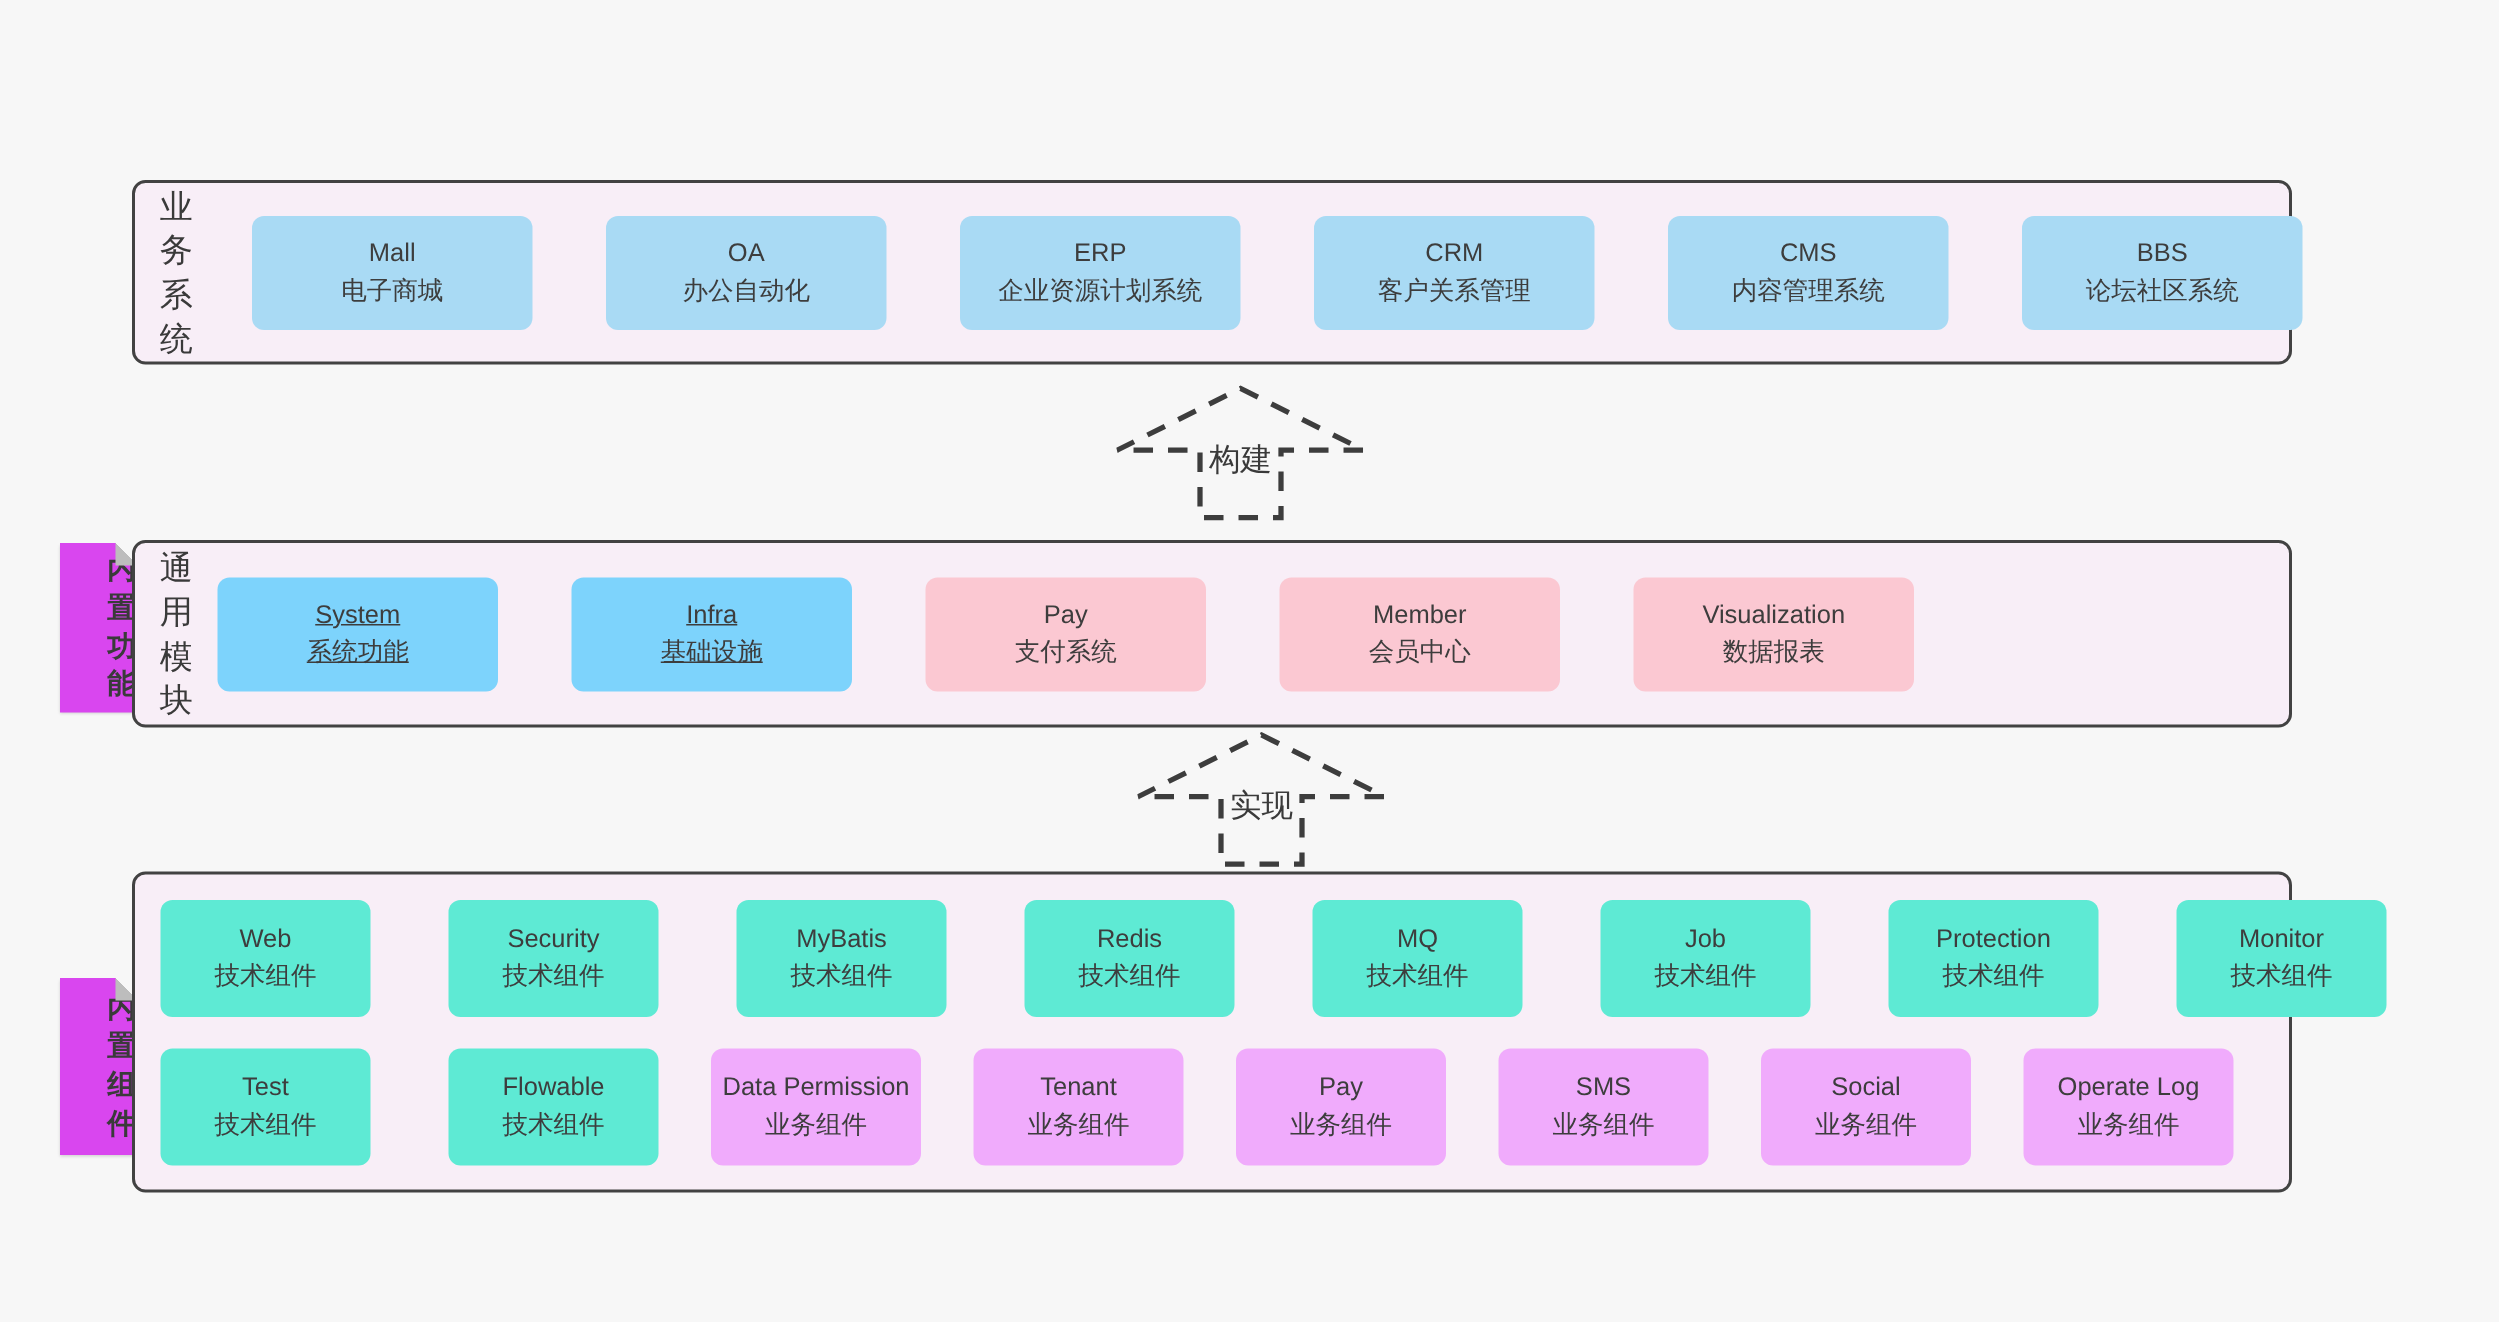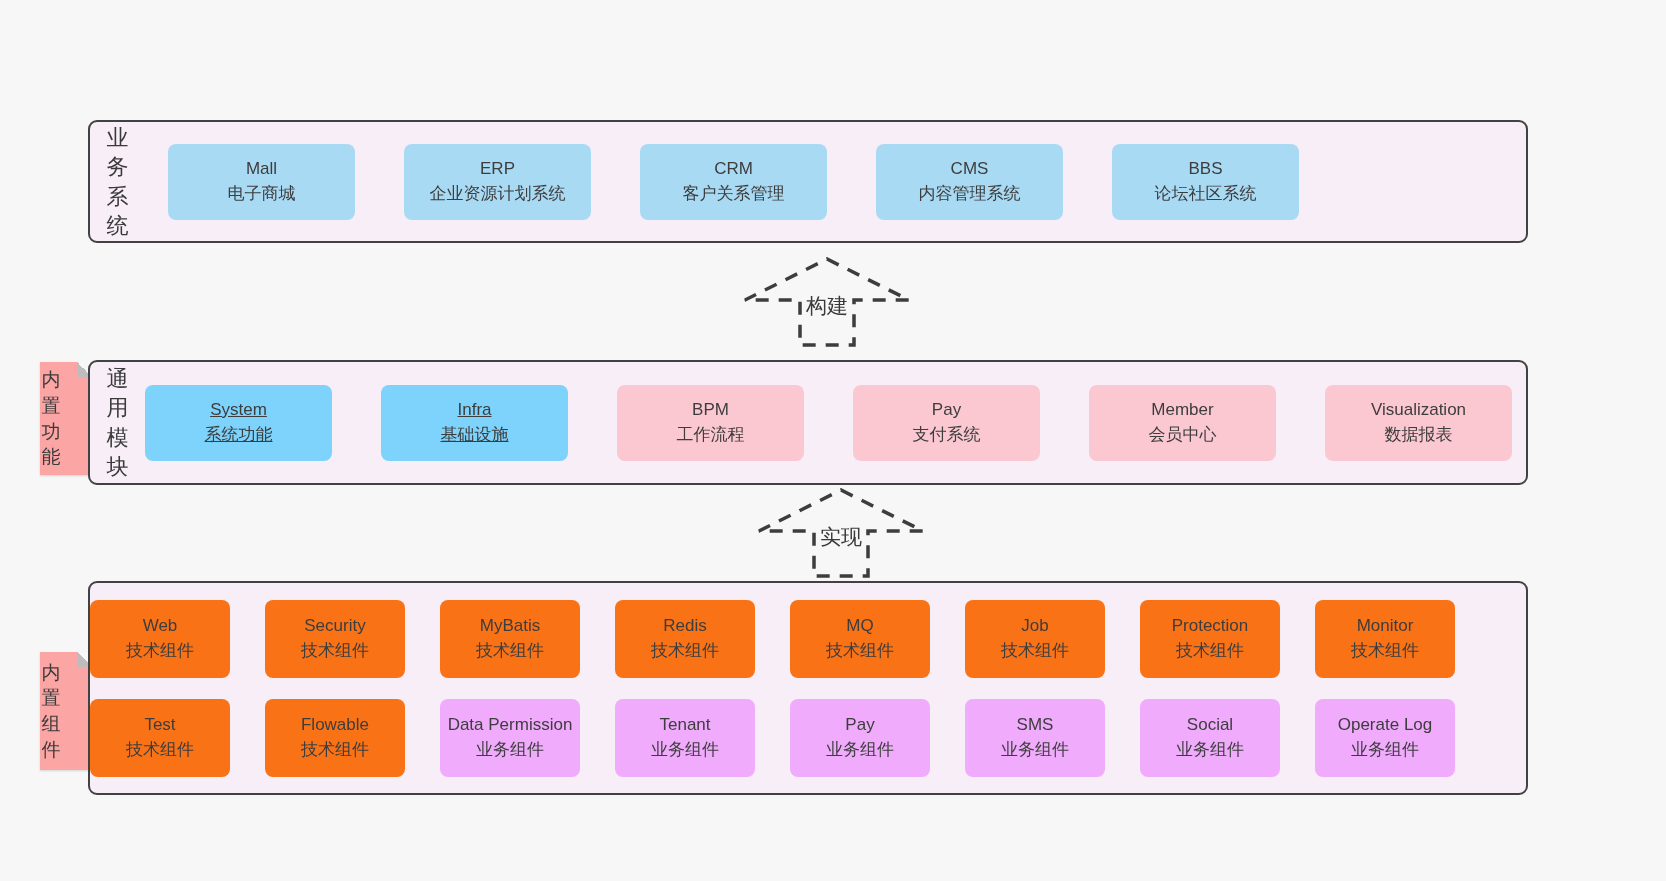--- a/index.html
+++ b/index.html
@@ -61,30 +61,31 @@
     line-height:1.45;
     color:#3d3d3d;
     box-sizing:border-box;
     padding:14px 6px;
   }
   .node.w187{width:187px;height:76px;flex:0 0 187px;}
   .node.w140{width:140px;height:78px;flex:0 0 140px;}
   .blue {background:#a9daf4;}
   .red  {background:#7dd3fc;text-decoration:underline;}
   .pink {background:#fbc8d2;}
-  .green{background:#f97316;}
+  .green{background:#5eead4;margin-left:17px;}
   .lgreen{background:#f0abfc;}
   
   .sticky{
     position:absolute;
     left:40px;width:52px;
-    background:#fca5a5;
+    background:#d946ef;
     z-index:0;
-    display:flex;align-items:center;justify-content:flex-start;
+    display:flex;align-items:center;justify-content:flex-end;
     box-shadow:0 1px 2px rgba(0,0,0,0.15);
+    font-weight:bold;
   }
   .sticky::before{
     content:'';
     position:absolute;top:0;right:0;
     width:15px;height:15px;
     background:linear-gradient(to bottom left,#f7f7f7 50%,#bdbdbd 50%);
   }
   .sticky .vtext{font-size:19px;line-height:1.35;width:22px;}
   
   .block-arrow{
@@ -120,20 +121,24 @@
   <section class="band" style="top:120px;height:123px;gap:23px;">
     <div class="band-label-col">
       <span class="vtext">业务系统</span>
     </div>
     <div class="band-boxes">
       <div class="node w187 blue">
         <span>Mall</span>
         <span>电子商城</span>
       </div>
       <div class="node w187 blue">
+        <span>OA</span>
+        <span>办公自动化</span>
+      </div>
+      <div class="node w187 blue">
         <span>ERP</span>
         <span>企业资源计划系统</span>
       </div>
       <div class="node w187 blue">
         <span>CRM</span>
         <span>客户关系管理</span>
       </div>
       <div class="node w187 blue">
         <span>CMS</span>
         <span>内容管理系统</span>
@@ -159,24 +164,20 @@
     <div class="band-boxes">
       <div class="node w187 red">
         <span>System</span>
         <span>系统功能</span>
       </div>
       <div class="node w187 red">
         <span>Infra</span>
         <span>基础设施</span>
       </div>
       <div class="node w187 pink">
-        <span>BPM</span>
-        <span>工作流程</span>
-      </div>
-      <div class="node w187 pink">
         <span>Pay</span>
         <span>支付系统</span>
       </div>
       <div class="node w187 pink">
         <span>Member</span>
         <span>会员中心</span>
       </div>
       <div class="node w187 pink">
         <span>Visualization</span>
         <span>数据报表</span>

